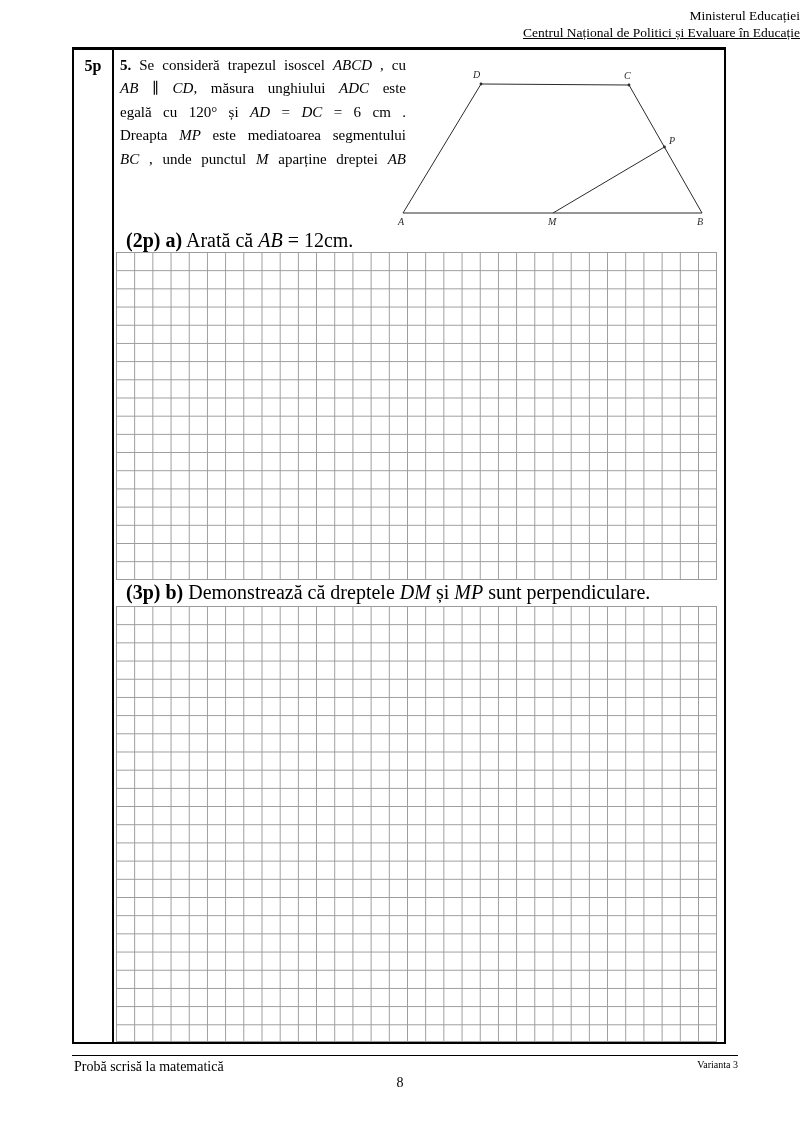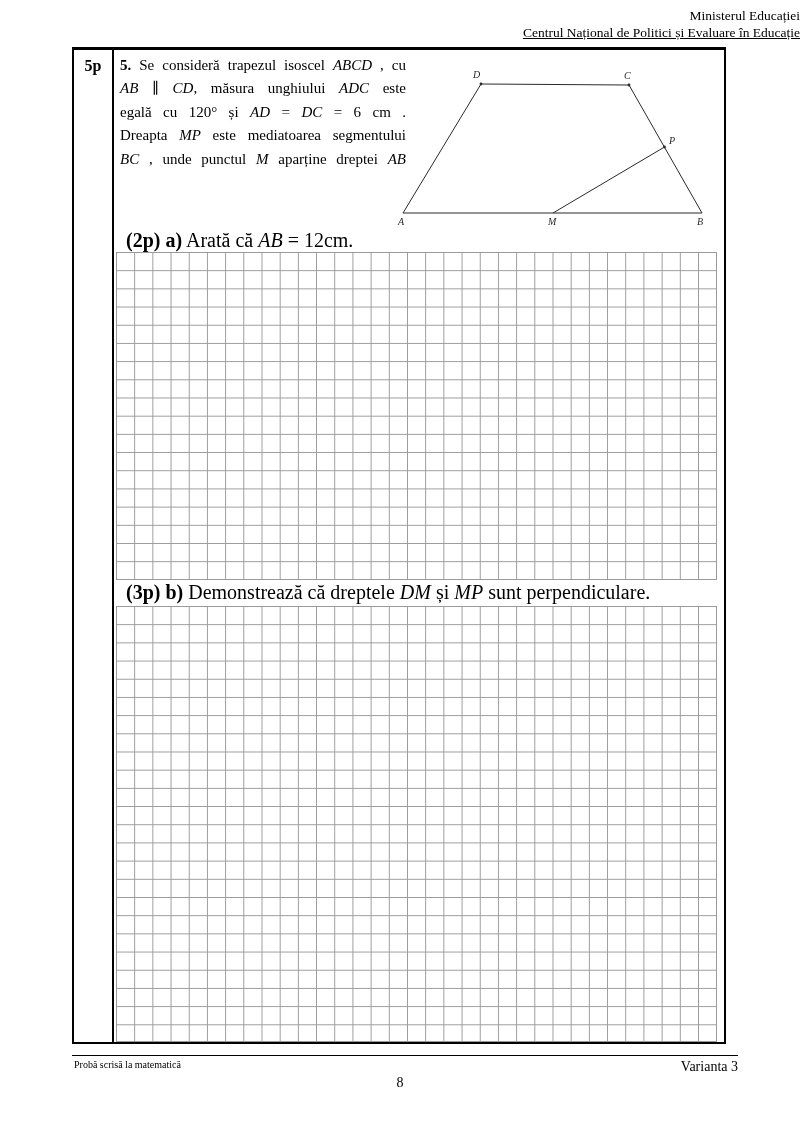--- a/index.html
+++ b/index.html
@@ -39,22 +39,22 @@
   
   .grid{position:absolute;left:2px;width:601px;box-sizing:border-box;border:1px solid #9b9b9b;
     background-image:linear-gradient(to right,#9b9b9b 1px,transparent 1px),
                      linear-gradient(to bottom,#9b9b9b 1px,transparent 1px);
     background-size:18.2px 18.2px;background-position:-1px -1px;}
   .grid-a{top:202px;height:328px;}
   .grid-b{top:556px;height:436px;}
 
   
   .footer-rule{position:absolute;left:72px;top:1055px;width:666px;border-top:1.5px solid #000;}
-  .footer-left{position:absolute;left:74px;top:1059px;font-size:10px;}
-  .footer-right{position:absolute;right:62px;top:1059px;font-size:14px;}
+  .footer-left{position:absolute;left:74px;top:1059px;font-size:14px;}
+  .footer-right{position:absolute;right:62px;top:1059px;font-size:10px;}
   .page-num{position:absolute;left:0;top:1075px;width:100%;text-align:center;font-size:14px;}
 </style>
 </head>
 <body>
 
 <div class="page">
 
   <div class="hdr hdr1">Ministerul Educației</div>
   <div class="hdr hdr2">Centrul Național de Politici și Evaluare în Educație</div>
 

